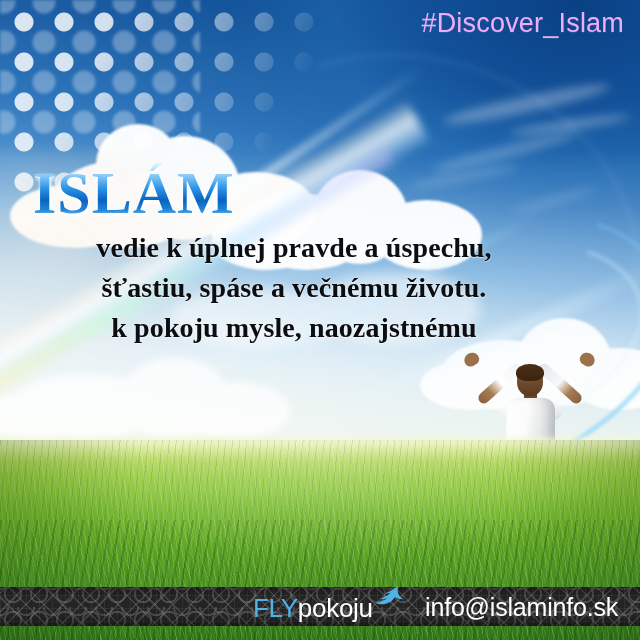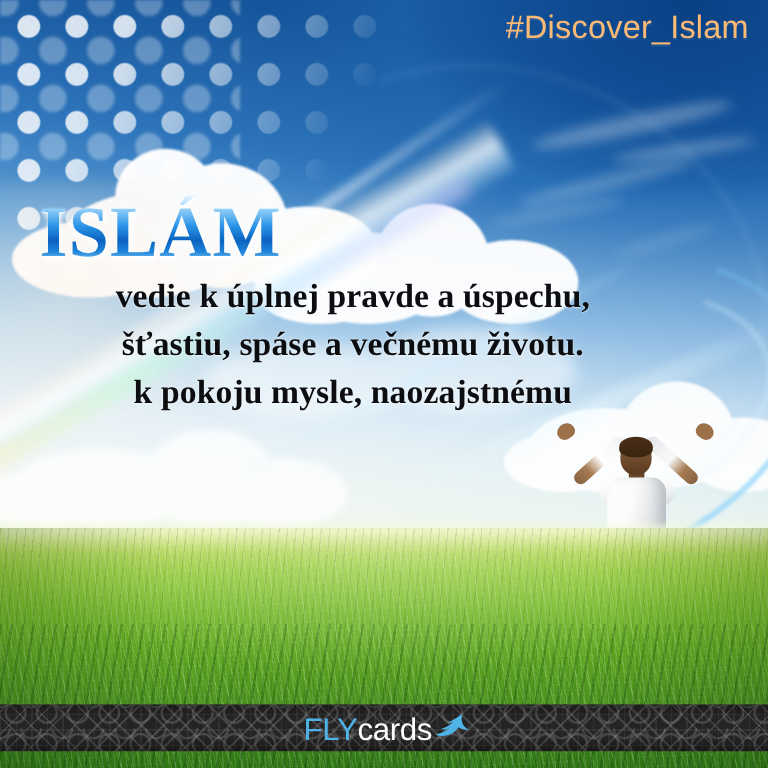--- a/index.html
+++ b/index.html
@@ -249,21 +249,21 @@
   .field-vig{
     position:absolute;left:0;top:440px;width:640px;height:200px;
     background:radial-gradient(ellipse 520px 170px at 50% 10%, rgba(255,255,255,.22) 0%, rgba(255,255,255,0) 60%),
                linear-gradient(90deg, rgba(20,60,10,.20) 0%, rgba(0,0,0,0) 22%, rgba(0,0,0,0) 78%, rgba(20,60,10,.18) 100%);
   }
 
   
   .hashtag{
     position:absolute;right:16px;top:8px;
     font-size:27px;letter-spacing:.2px;
-    color:#fdba74;
+    color:#f0abfc;
     font-family:"Liberation Sans", sans-serif;
     text-shadow:0 1px 1px rgba(255,255,255,.10);
   }
 
   .title{
     position:absolute;left:33px;top:163px;
     font-family:"Liberation Serif", serif;
     font-size:60px;font-weight:700;letter-spacing:1px;line-height:1;
     background:linear-gradient(180deg,#e8f6ff 0%,#9ed6fb 16%,#2b94e8 42%,#0a63c0 62%,#1e84da 78%,#8fd0f8 92%,#ffffff 100%);
     -webkit-background-clip:text;background-clip:text;
@@ -322,21 +322,21 @@
     position:absolute;right:22px;top:593px;
     font-size:25px;color:#ffffff;
     font-family:"Liberation Sans", sans-serif;
     letter-spacing:-.2px;
   }
   .logo{
     position:absolute;left:253px;top:593px;
     font-size:26px;
     font-family:"Liberation Sans", sans-serif;
     letter-spacing:-.3px;
-    display:flex;align-items:flex-end;
+    display:flex;align-items:flex-start;
   }
   .logo .fly{color:#4fb3e8;}
   .logo .cards{color:#ffffff;}
   .logo .bird{margin-left:1px;margin-top:-9px;display:inline-block;}
 </style>
 </head>
 <body>
 
 <div class="card">
 
@@ -428,22 +428,23 @@
 
   <div class="bar">
     <div class="bar-pat"></div>
     <div class="bar-pat2"></div>
     <div class="bar-shade"></div>
   </div>
 
 
   <div class="logo">
     <span class="fly">FLY</span>
-      <span class="cards">cards</span>
+      <span class="cards">pokoju</span>
     <span class="bird">
       <svg width="30" height="22" viewBox="0 0 30 22" xmlns="http://www.w3.org/2000/svg">
         <path d="M2 17 C6 16 10 14.5 13.5 12 C11 13 8.5 13.2 6.5 12.4 C10 11.6 14 9.5 17 6.5 C15.2 7.4 13.4 7.7 11.8 7.3 C16 5.6 20.5 2.6 24 0 C23.6 3.2 23.4 6 24.6 8.4 C26 11.2 28.4 12.6 29.6 13.2 C26.6 13.4 23.6 12.6 21 11 C19.6 13.6 17 15.8 13.8 17.1 C10.4 18.5 6 19 2 17 Z" fill="#4fb3e8"></path>
       </svg>
     </span>
   </div>
 
+  <div class="email">info@islaminfo.sk</div>
 
 </div>
 
 </body></html>

